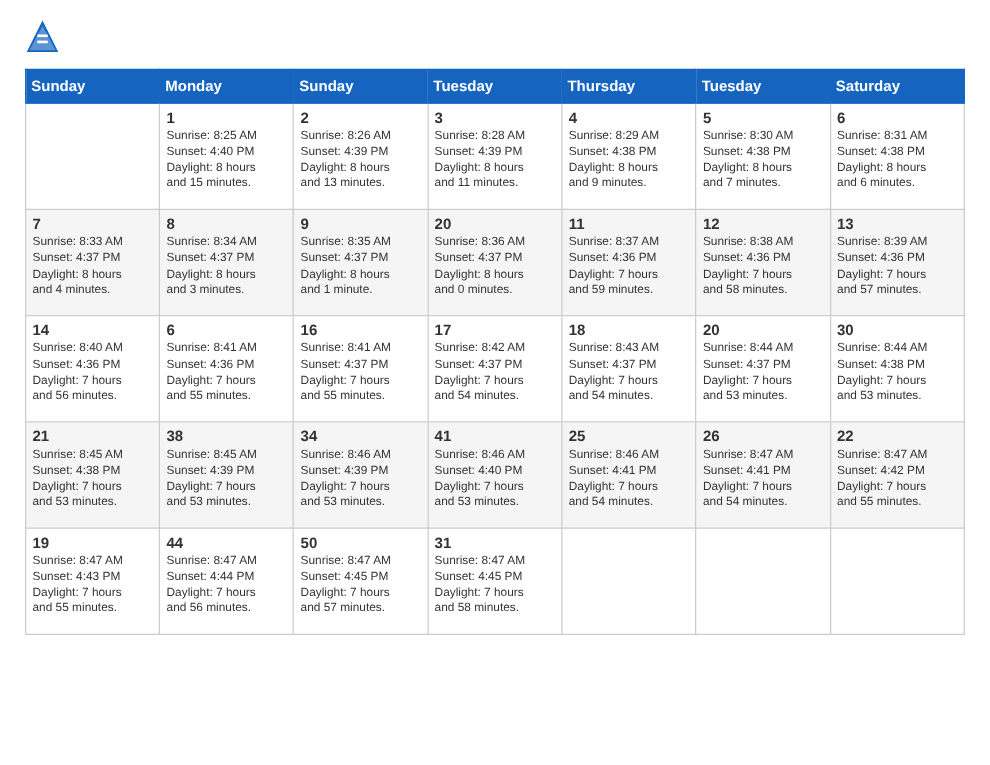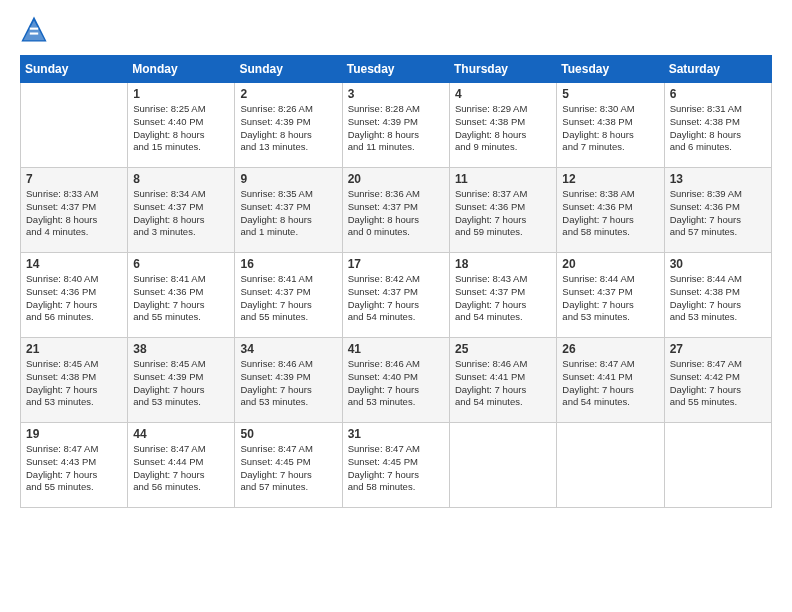--- a/index.html
+++ b/index.html
@@ -240,21 +240,21 @@
           </td>
           <td>
             <div class="day-number">25</div>
             <div class="day-info">Sunrise: 8:46 AM<br>Sunset: 4:41 PM<br>Daylight: 7 hours<br>and 54 minutes.</div>
           </td>
           <td>
             <div class="day-number">26</div>
             <div class="day-info">Sunrise: 8:47 AM<br>Sunset: 4:41 PM<br>Daylight: 7 hours<br>and 54 minutes.</div>
           </td>
           <td>
-            <div class="day-number">27</div>
+            <div class="day-number">22</div>
             <div class="day-info">Sunrise: 8:47 AM<br>Sunset: 4:42 PM<br>Daylight: 7 hours<br>and 55 minutes.</div>
           </td>
         </tr>
         <tr>
           <td>
             <div class="day-number">19</div>
             <div class="day-info">Sunrise: 8:47 AM<br>Sunset: 4:43 PM<br>Daylight: 7 hours<br>and 55 minutes.</div>
           </td>
           <td>
             <div class="day-number">44</div>

